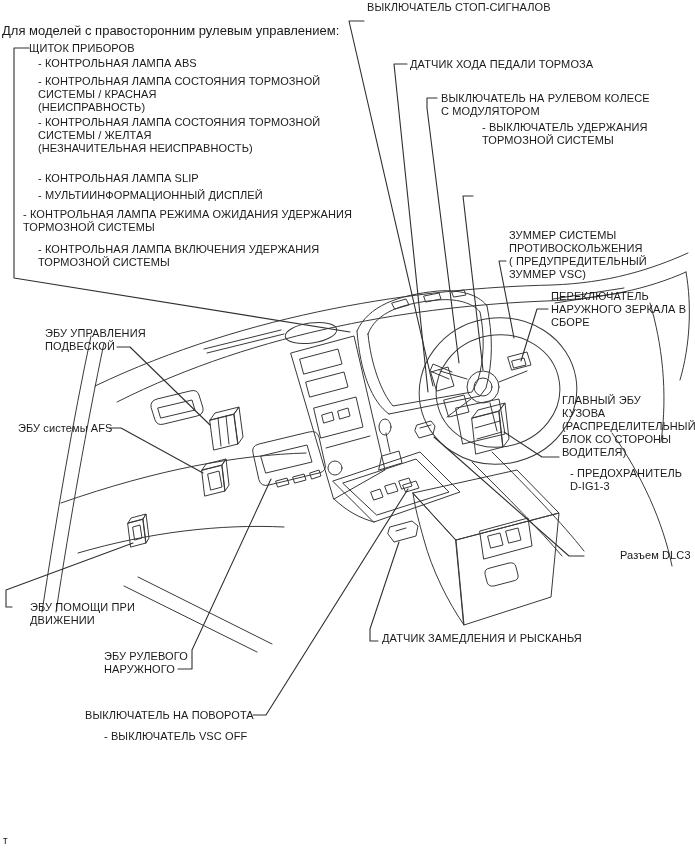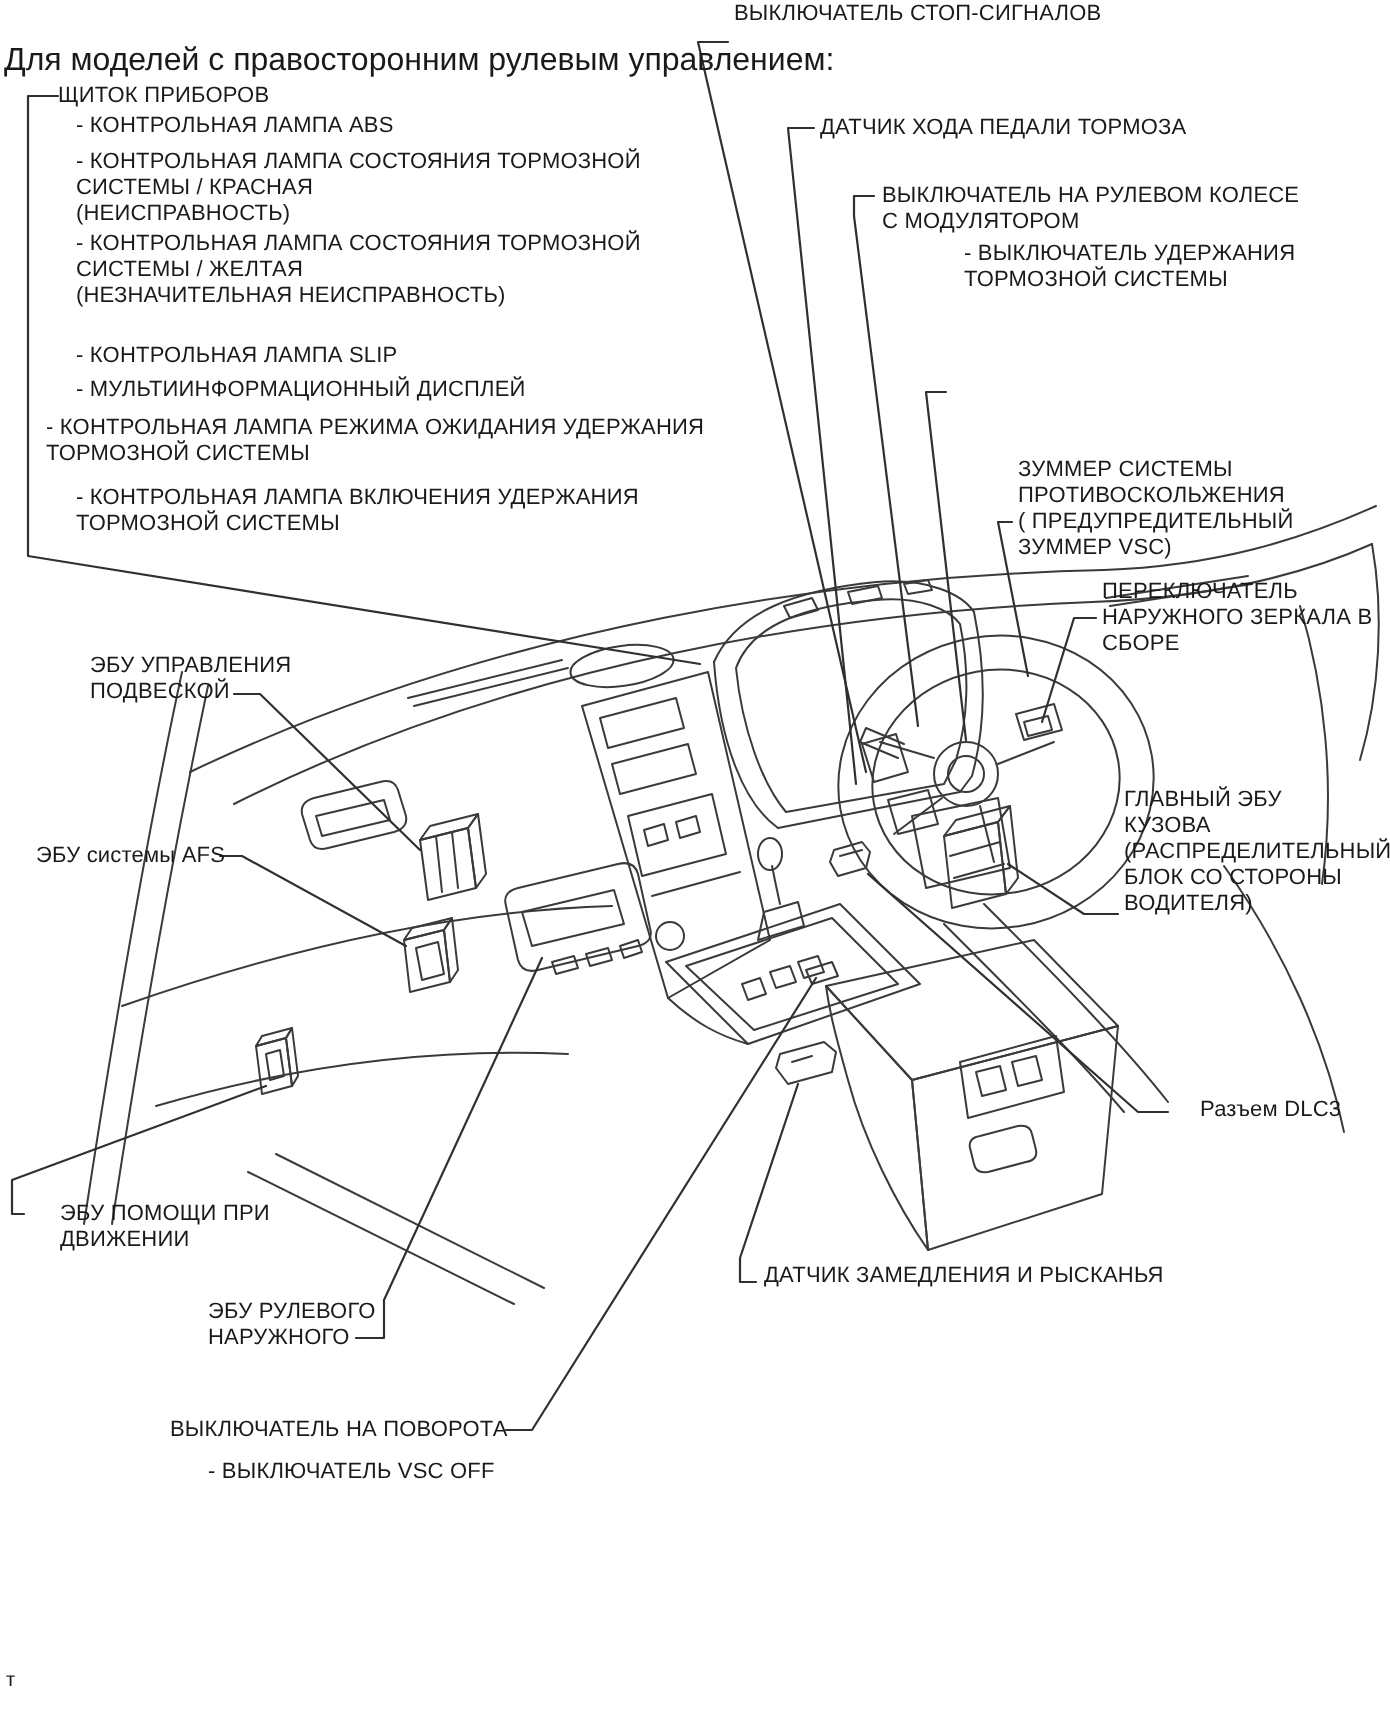--- a/index.html
+++ b/index.html
@@ -14,21 +14,21 @@
   .callout{
     position:absolute;
     font-size:11px;
     line-height:13px;
     white-space:pre-line;
     letter-spacing:0.1px;
   }
   .title-note{
     position:absolute;
     left:2px;top:24px;
-    font-size:16px;
+    font-size:13px;
     line-height:14px;
     white-space:pre-line;
     text-align:right;
   }
   .corner-mark{
     position:absolute;
     left:3px;top:835px;
     font-size:10px;
   }
   svg.illustration{
@@ -224,21 +224,23 @@
 СБОРЕ</div>
   <div class="callout" style="left:509px;top:229px;">ЗУММЕР СИСТЕМЫ
 ПРОТИВОСКОЛЬЖЕНИЯ
 ( ПРЕДУПРЕДИТЕЛЬНЫЙ
 ЗУММЕР VSC)</div>
   <div class="callout" style="left:562px;top:394px;">ГЛАВНЫЙ ЭБУ
 КУЗОВА
 (РАСПРЕДЕЛИТЕЛЬНЫЙ
 БЛОК СО СТОРОНЫ
 ВОДИТЕЛЯ)</div>
-  <div class="callout" style="left:600px;top:549px;">Разъем DLC3</div>
+  <div class="callout" style="left:570px;top:467px;">- ПРЕДОХРАНИТЕЛЬ
+D-IG1-3</div>
+  <div class="callout" style="left:620px;top:549px;">Разъем DLC3</div>
 
   <div class="callout" style="left:45px;top:327px;">ЭБУ УПРАВЛЕНИЯ
 ПОДВЕСКОЙ</div>
   <div class="callout" style="left:18px;top:422px;">ЭБУ системы AFS</div>
   <div class="callout" style="left:14px;top:601px;margin-left:16px;">ЭБУ ПОМОЩИ ПРИ
 ДВИЖЕНИИ</div>
   <div class="callout" style="left:104px;top:650px;">ЭБУ РУЛЕВОГО
 НАРУЖНОГО</div>
   <div class="callout" style="left:85px;top:709px;">ВЫКЛЮЧАТЕЛЬ НА ПОВОРОТА</div>
   <div class="callout" style="left:104px;top:730px;">- ВЫКЛЮЧАТЕЛЬ VSC OFF</div>

